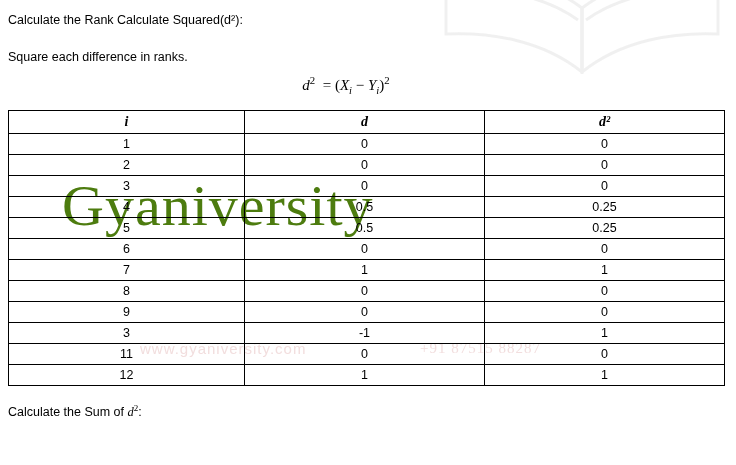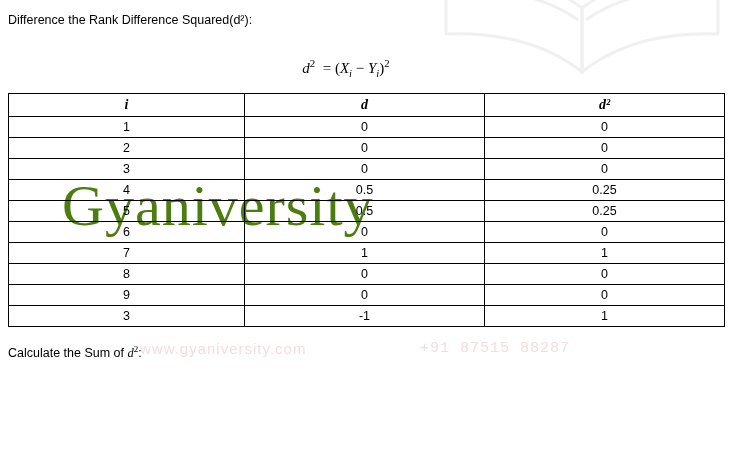--- a/index.html
+++ b/index.html
@@ -61,21 +61,21 @@
     font-size: 15px;
     letter-spacing: 1px;
     color: #f2dede;
     white-space: nowrap;
     text-align: right;
   }
   .wm-phone {
     position: absolute;
     top: 340px;
     left: 420px;
-    font-family: Liberation Mono, monospace;
+    font-family: Liberation Serif, serif;
     font-size: 15px;
     letter-spacing: 1px;
     color: #f2dede;
     white-space: nowrap;
   }
 
   
   .content {
     position: relative;
     z-index: 1;
@@ -147,25 +147,26 @@
     </g>
   </svg>
   <div class="wm-gyan">Gyaniversity</div>
   <div class="wm-url">www.gyaniversity.com</div>
   <div class="wm-phone">+91 87515 88287</div>
 </div>
 
 <div class="content">
 
   <p class="line">
-    <span>Difference the Rank Difference </span><span class="u-link">Squared(d²)</span><span>:</span>
+    <span>Calculate the Rank Calculate </span><span class="u-link">Squared(d²)</span><span>:</span>
   </p>
 
   <div class="spacer-20"></div>
 
+  <p class="line">Square each difference in ranks.</p>
 
   <div class="formula">
     <span class="mi">d</span><sup class="mn">2</sup>
     <span class="mn">&nbsp;=&nbsp;(</span><span class="mi">X</span><sub class="mi">i</sub>
     <span class="mn">−</span> <span class="mi">Y</span><sub class="mi">i</sub><span class="mn">)</span><sup class="mn">2</sup>
   </div>
 
   <table class="ranktable">
     <colgroup>
         <col class="c1">
@@ -223,20 +224,30 @@
       <tr>
         <td>9</td>
         <td>0</td>
         <td>0</td>
       </tr>
       <tr>
         <td>3</td>
         <td>-1</td>
         <td>1</td>
       </tr>
+      <tr>
+        <td>11</td>
+        <td>0</td>
+        <td>0</td>
+      </tr>
+      <tr>
+        <td>12</td>
+        <td>1</td>
+        <td>1</td>
+      </tr>
     </tbody>
   </table>
 
   <p class="line footer-line">
     Calculate the Sum of <span class="mi">d</span><sup class="mn">2</sup>:
   </p>
 
 </div>
 
 </body></html>

